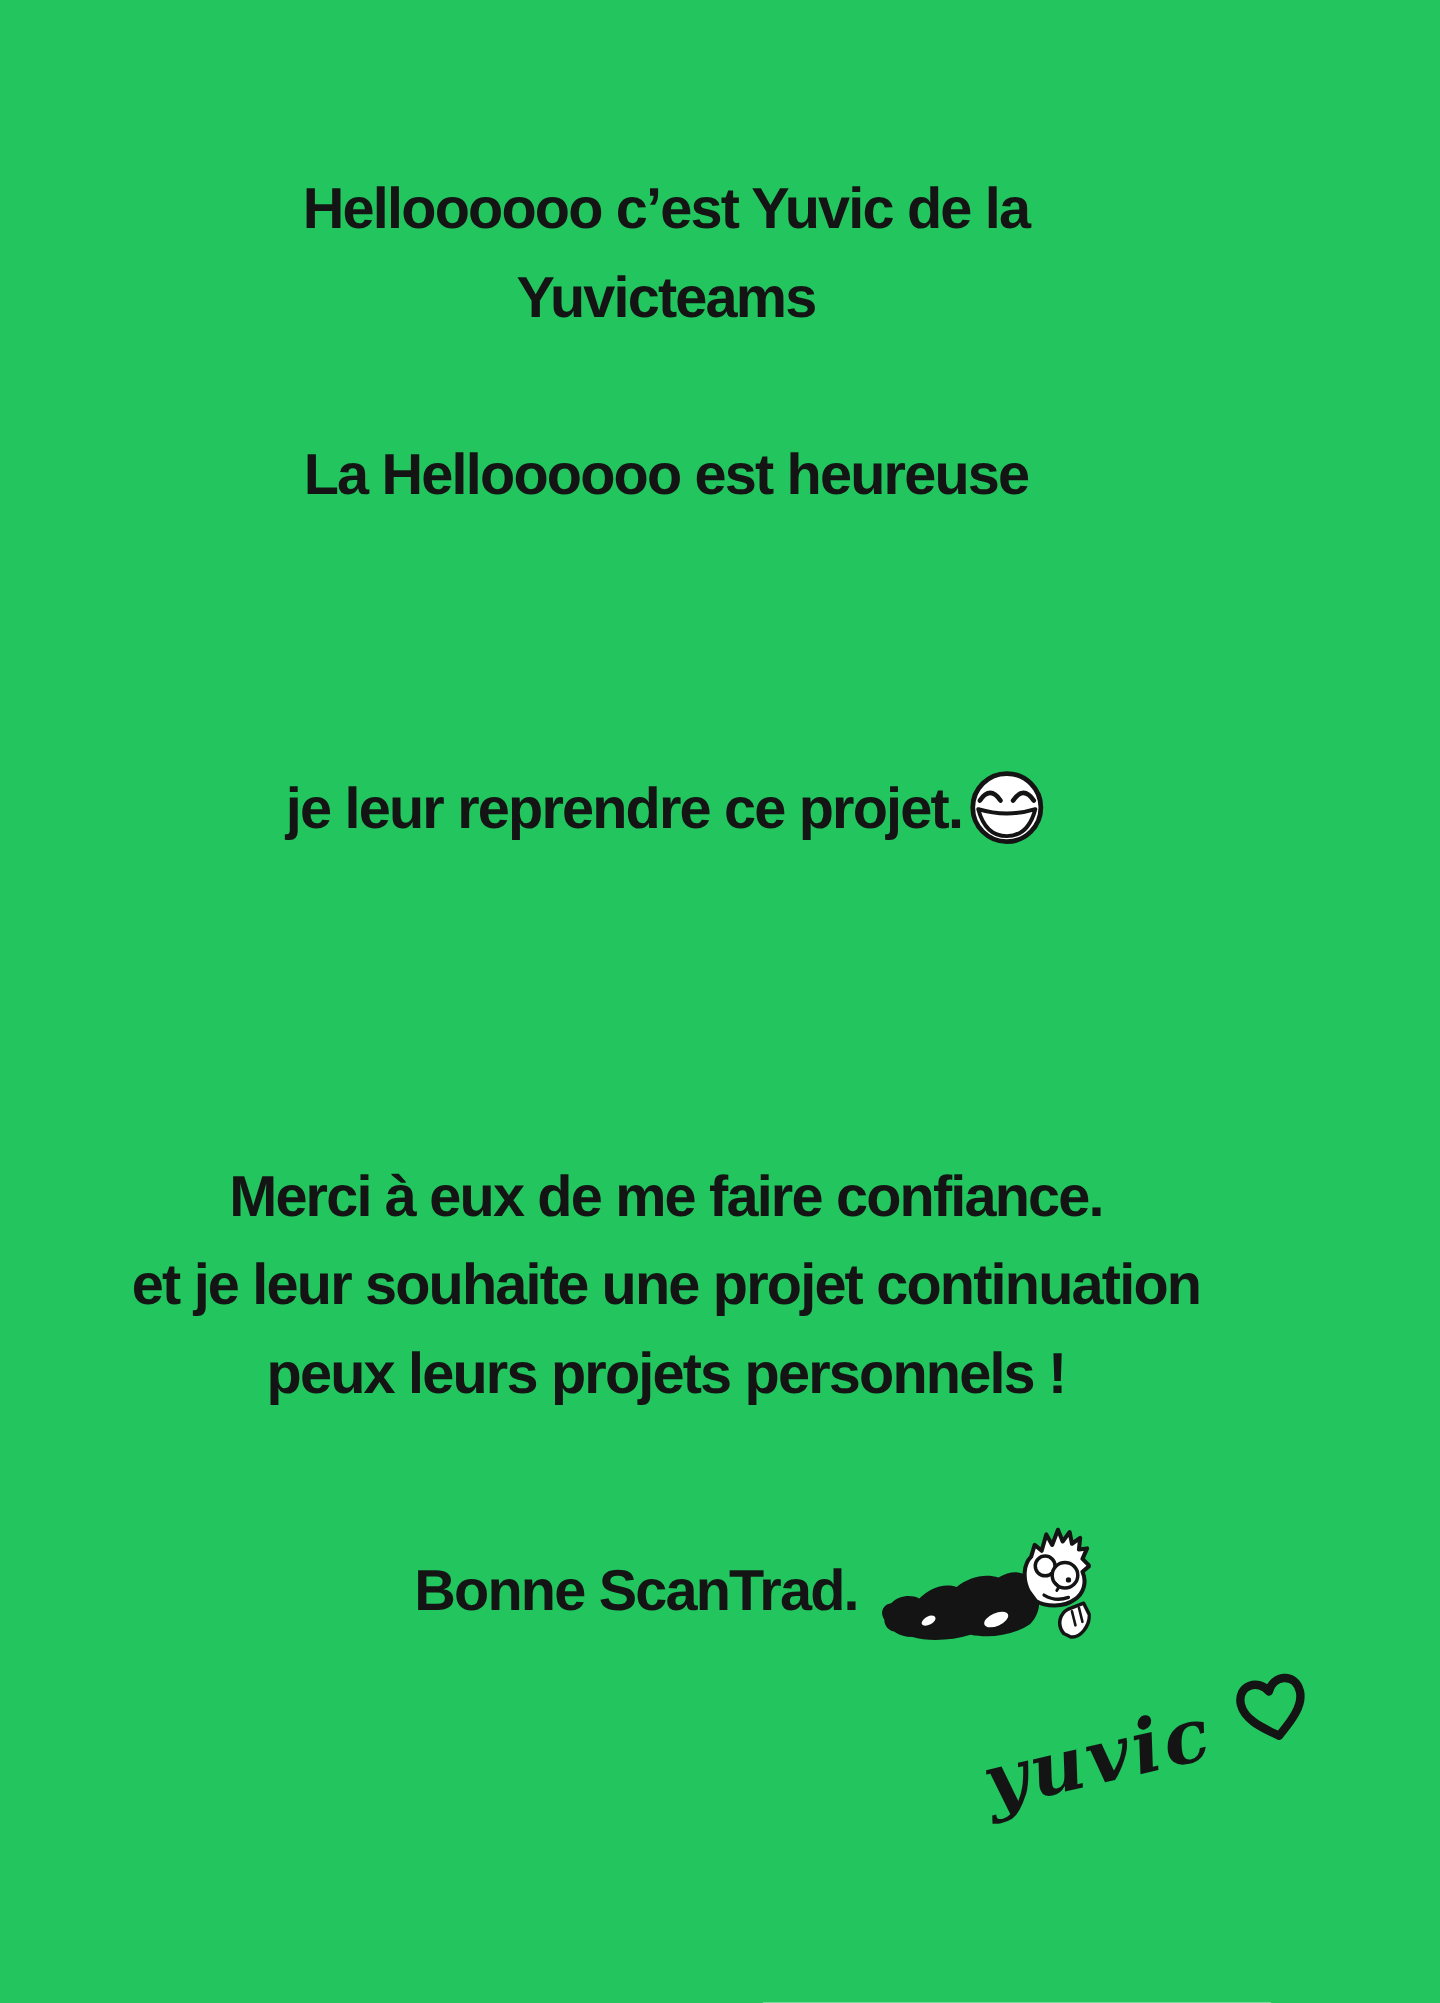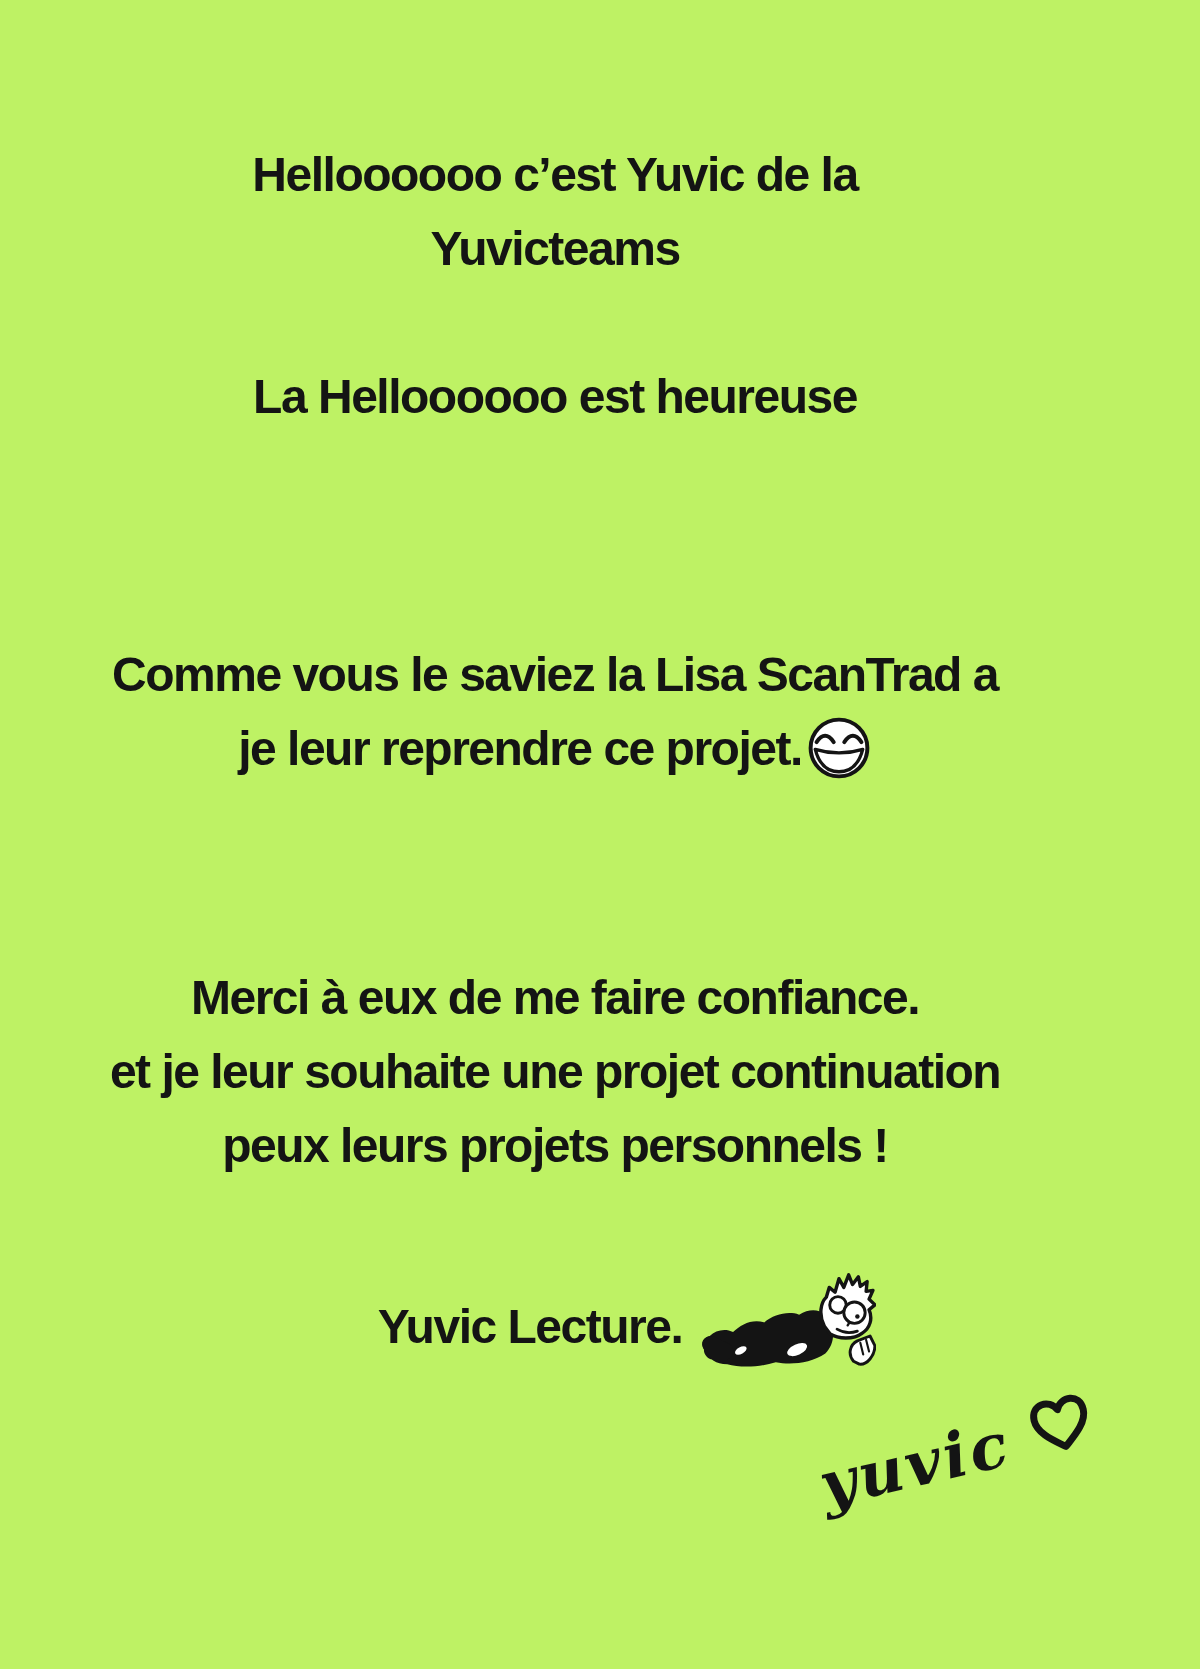--- a/index.html
+++ b/index.html
@@ -5,21 +5,21 @@
   html, body {
     margin: 0;
     padding: 0;
     background: #ffffff;
   }
   .page {
     position: relative;
     width: 1200px;
     height: 1669px;
     margin: 0 auto;
-    background: #bef264;
+    background: #22c55e;
     overflow: hidden;
     font-family: "Liberation Sans", sans-serif;
     font-weight: 700;
     font-size: 48px;
     letter-spacing: -1.5px;
     color: #141414;
   }
   .para {
     position: absolute;
     left: 0;
@@ -87,39 +87,38 @@
   <section class="para shift" style="top:138px">
     <div class="line">Helloooooo c’est Yuvic de la</div>
     <div class="line">Yuvicteams</div>
   </section>
 
   <section class="para shift" style="top:360px">
     <div class="line">La Helloooooo est heureuse</div>
   </section>
 
   <section class="para shift" style="top:638px">
-    <div class="line">Comme vous le saviez la Lisa ScanTrad a</div>
     <div class="line">
       <span>je leur reprendre ce projet.</span><svg class="emoji" viewBox="0 0 100 100" width="66" height="66" aria-hidden="true">
         <circle cx="50" cy="50" r="43" fill="#ffffff" stroke="#141414" stroke-width="6"></circle>
         <path d="M16,41 Q29,22 42,41" fill="none" stroke="#141414" stroke-width="6" stroke-linecap="round"></path>
         <path d="M58,41 Q71,22 84,41" fill="none" stroke="#141414" stroke-width="6" stroke-linecap="round"></path>
         <path d="M14,52 Q50,63 86,52 Q77,86 50,86 Q23,86 14,52 Z" fill="#ffffff" stroke="#141414" stroke-width="5" stroke-linejoin="round"></path>
       </svg>
     </div>
   </section>
 
   <section class="para shift" style="top:961px">
     <div class="line">Merci à eux de me faire confiance.</div>
     <div class="line">et je leur souhaite une projet continuation</div>
     <div class="line">peux leurs projets personnels !</div>
   </section>
 
   <section class="closing-row">
-    <span class="closing-text">Yuvic Lecture.</span>
+    <span class="closing-text">Bonne ScanTrad.</span>
     <svg class="bart" viewBox="0 0 185 105" width="180" height="102" aria-hidden="true">
 
       <path d="M10,86 C4,80 6,72 14,70 C20,64 30,62 38,66 C46,58 58,52 70,56 C80,48 94,44 106,48 C116,42 126,42 132,48 L139,58 C143,68 141,80 133,88 C118,98 98,100 82,97 C66,102 46,103 32,99 C20,99 14,94 10,86 Z" fill="#141414"></path>
 
       <path d="M8,84 C3,76 9,68 19,71 L34,78 C40,82 40,92 32,94 L15,94 C10,92 8,88 8,84 Z" fill="#141414"></path>
 
       <ellipse cx="46" cy="85" rx="6.5" ry="3.5" transform="rotate(-28 46 85)" fill="#ffffff"></ellipse>
       <ellipse cx="104" cy="84" rx="11" ry="5.5" transform="rotate(-24 104 84)" fill="#ffffff"></ellipse>
 
       <path d="M132,60 C126,48 128,36 134,30 L137,20 L143,25 L147,11 L152,20 L157,7 L161,17 L167,9 L169,19 L176,14 L175,24 L182,23 L178,32 L184,38 L178,43 C182,52 179,62 171,67 C162,74 146,73 138,68 Z" fill="#ffffff" stroke="#141414" stroke-width="3.5" stroke-linejoin="round"></path>

